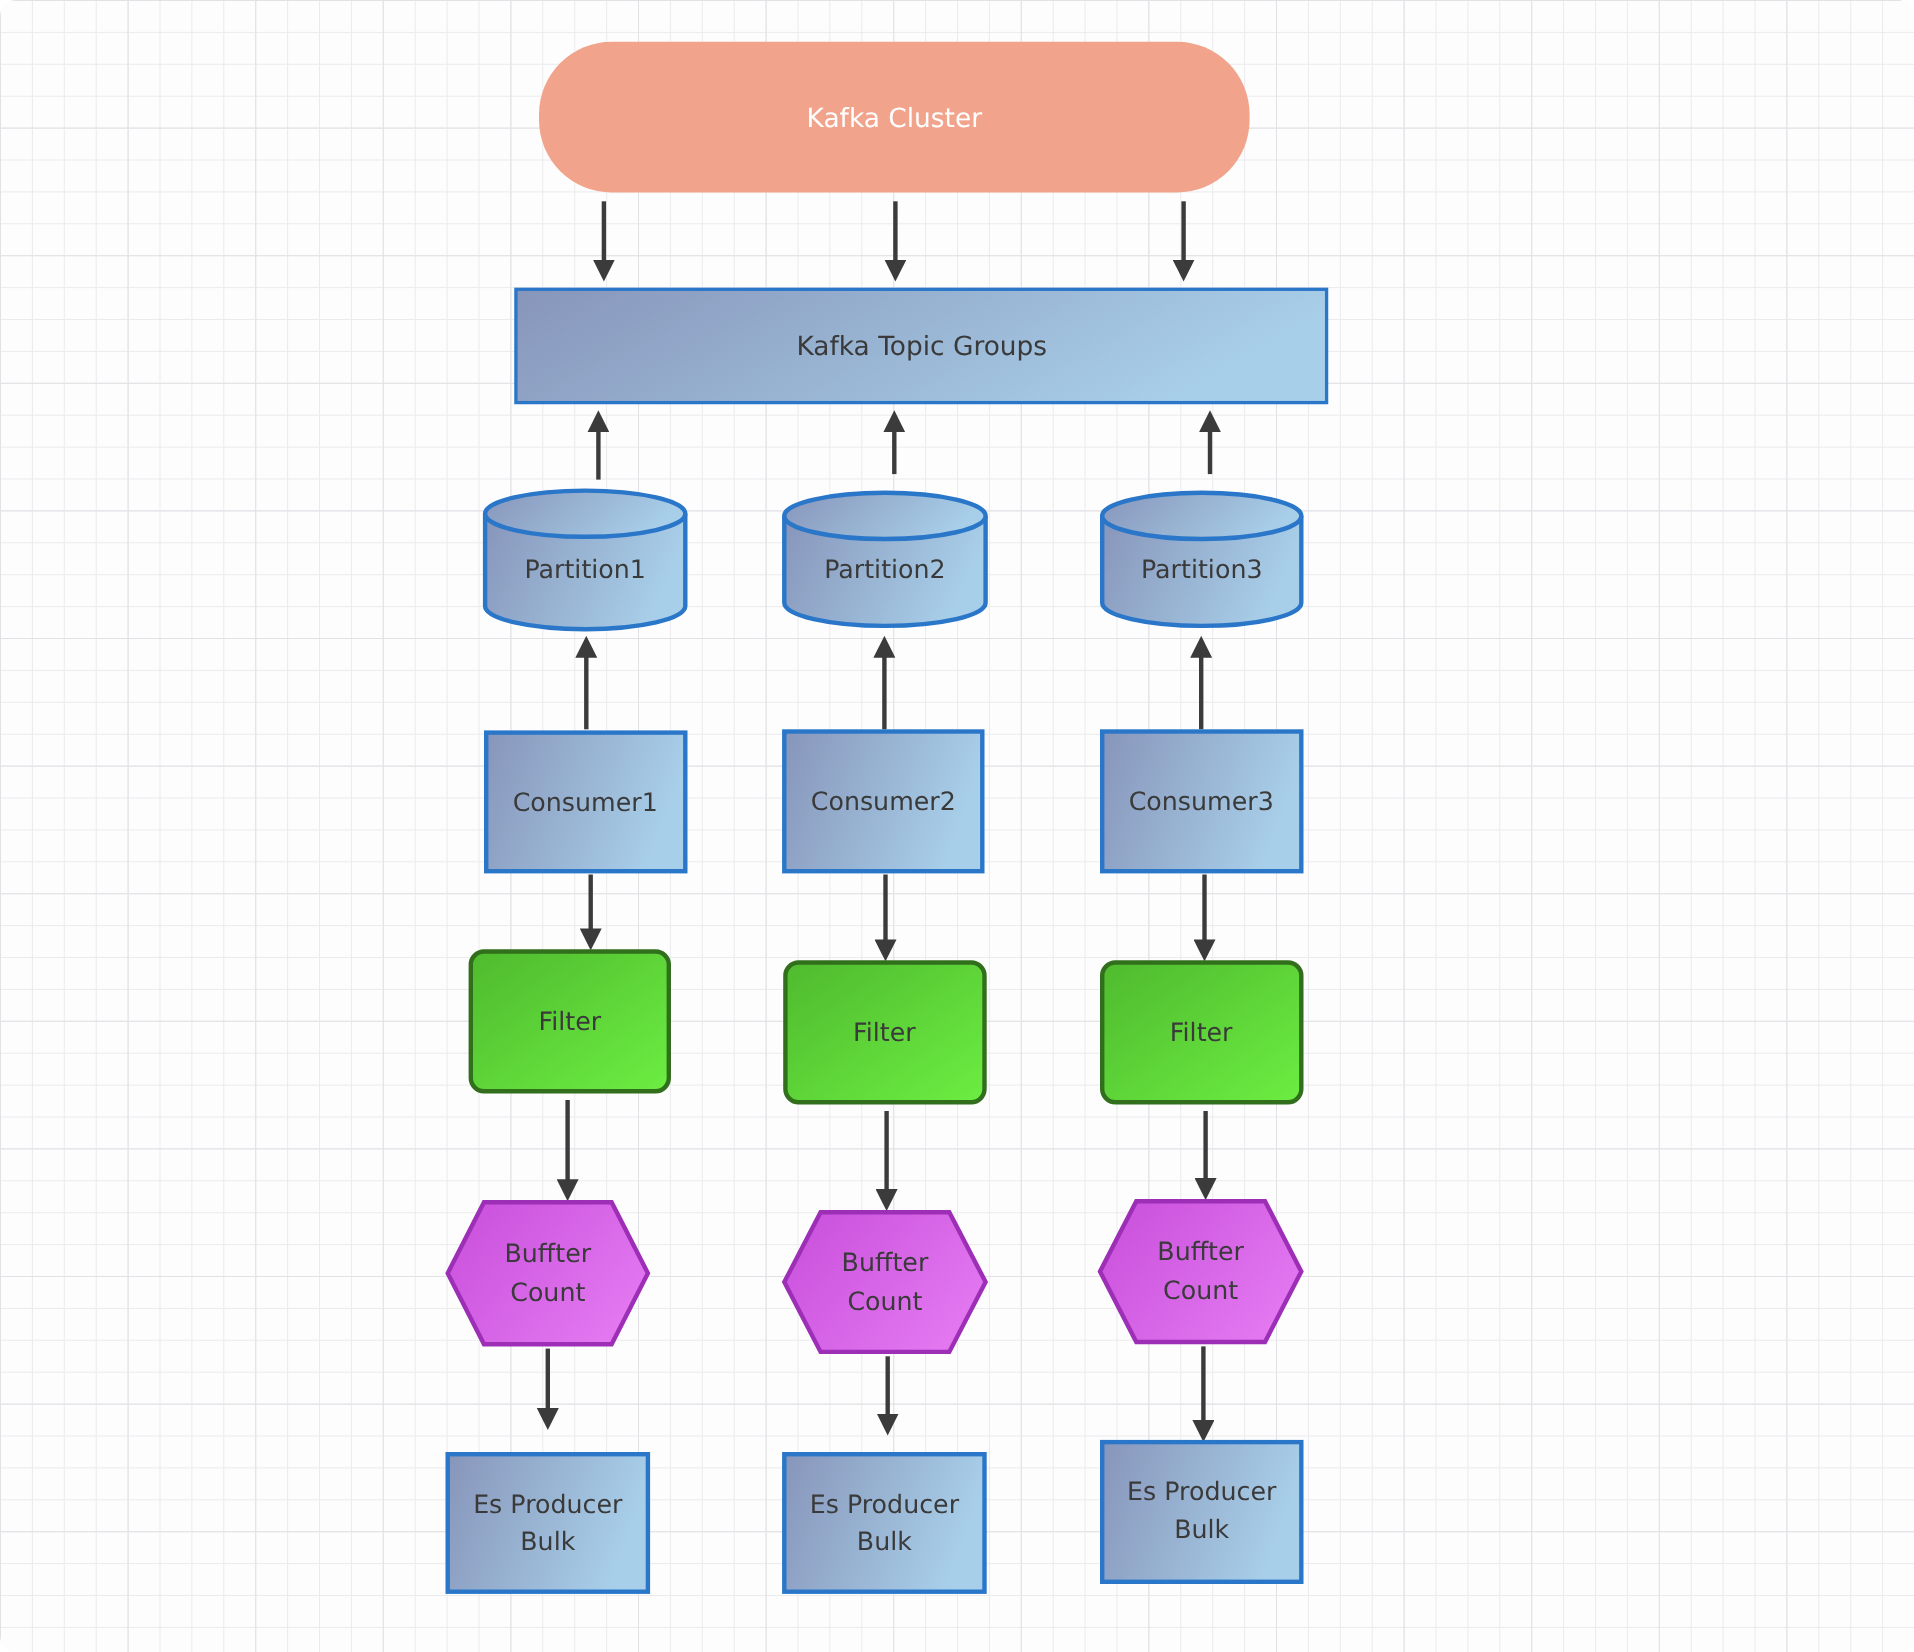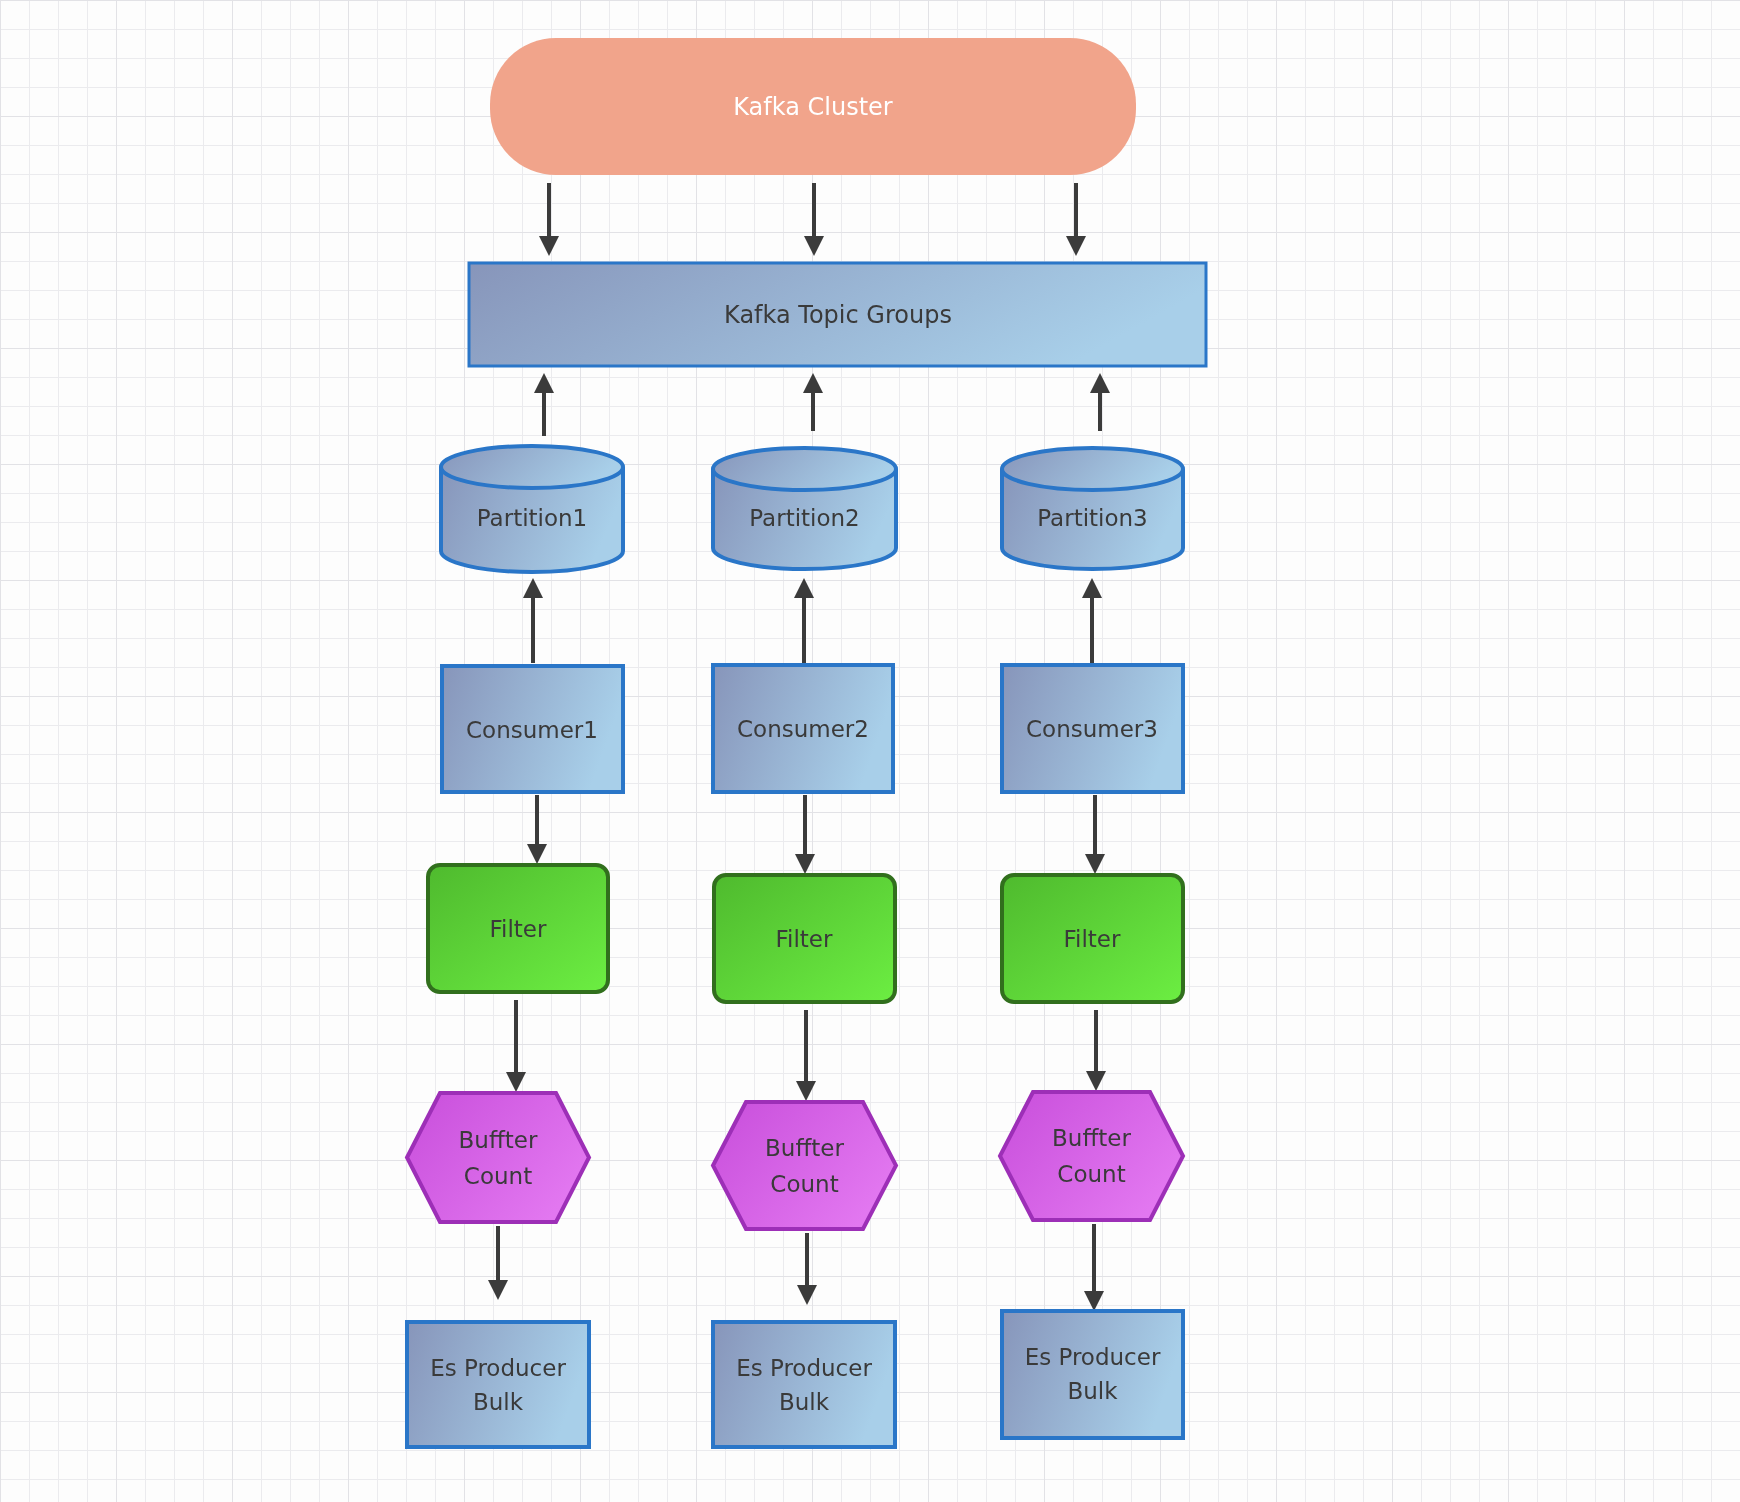--- a/index.html
+++ b/index.html
@@ -14,20 +14,21 @@
     position: relative;
     width: 1740px;
     height: 1502px;
     background-color: #fdfdfd;
     background-image:
       linear-gradient(#e2e2e6 1px, transparent 1px),
       linear-gradient(90deg, #e2e2e6 1px, transparent 1px),
       linear-gradient(#ebebee 1px, transparent 1px),
       linear-gradient(90deg, #ebebee 1px, transparent 1px);
     background-size: 116px 116px, 116px 116px, 29px 29px, 29px 29px;
+    border-radius: 15px;
   }
   svg { position: absolute; left: 0; top: 0; }
   text {
     font-family: "DejaVu Sans", sans-serif;
     fill: #3a3a3a;
     text-anchor: middle;
   }
   .node-label   { font-size: 23px; }
   .banner-label { font-size: 24px; fill: #ffffff; }
   .topic-label  { font-size: 24px; }

